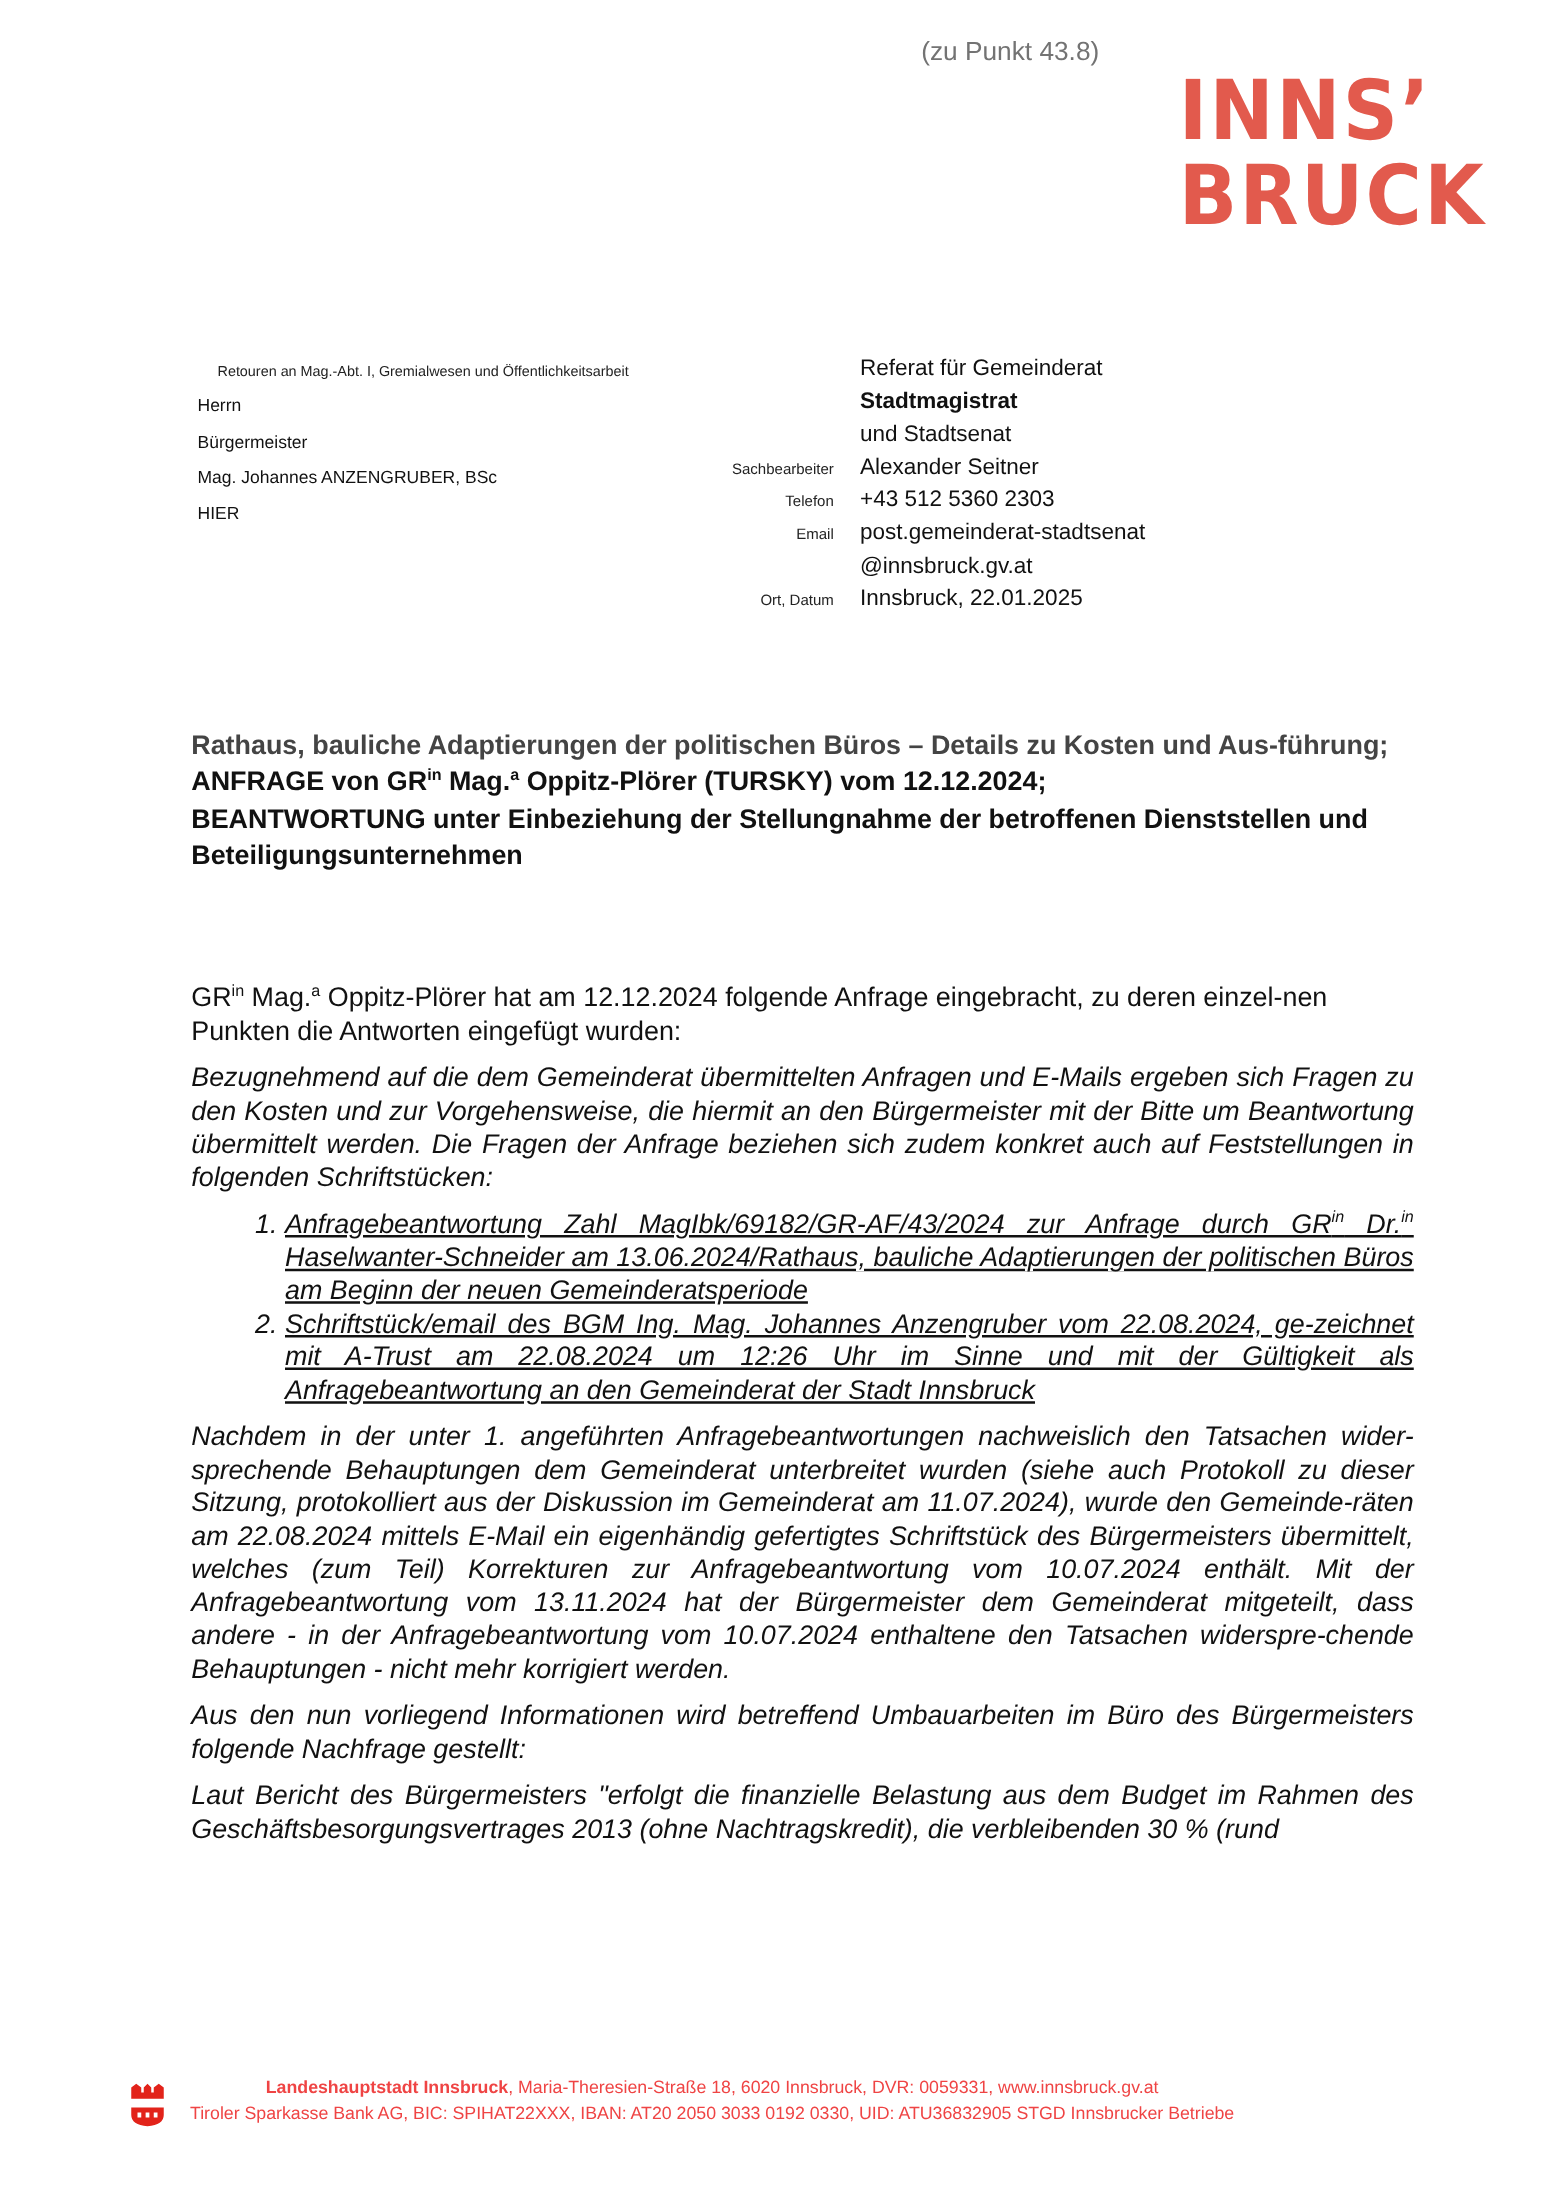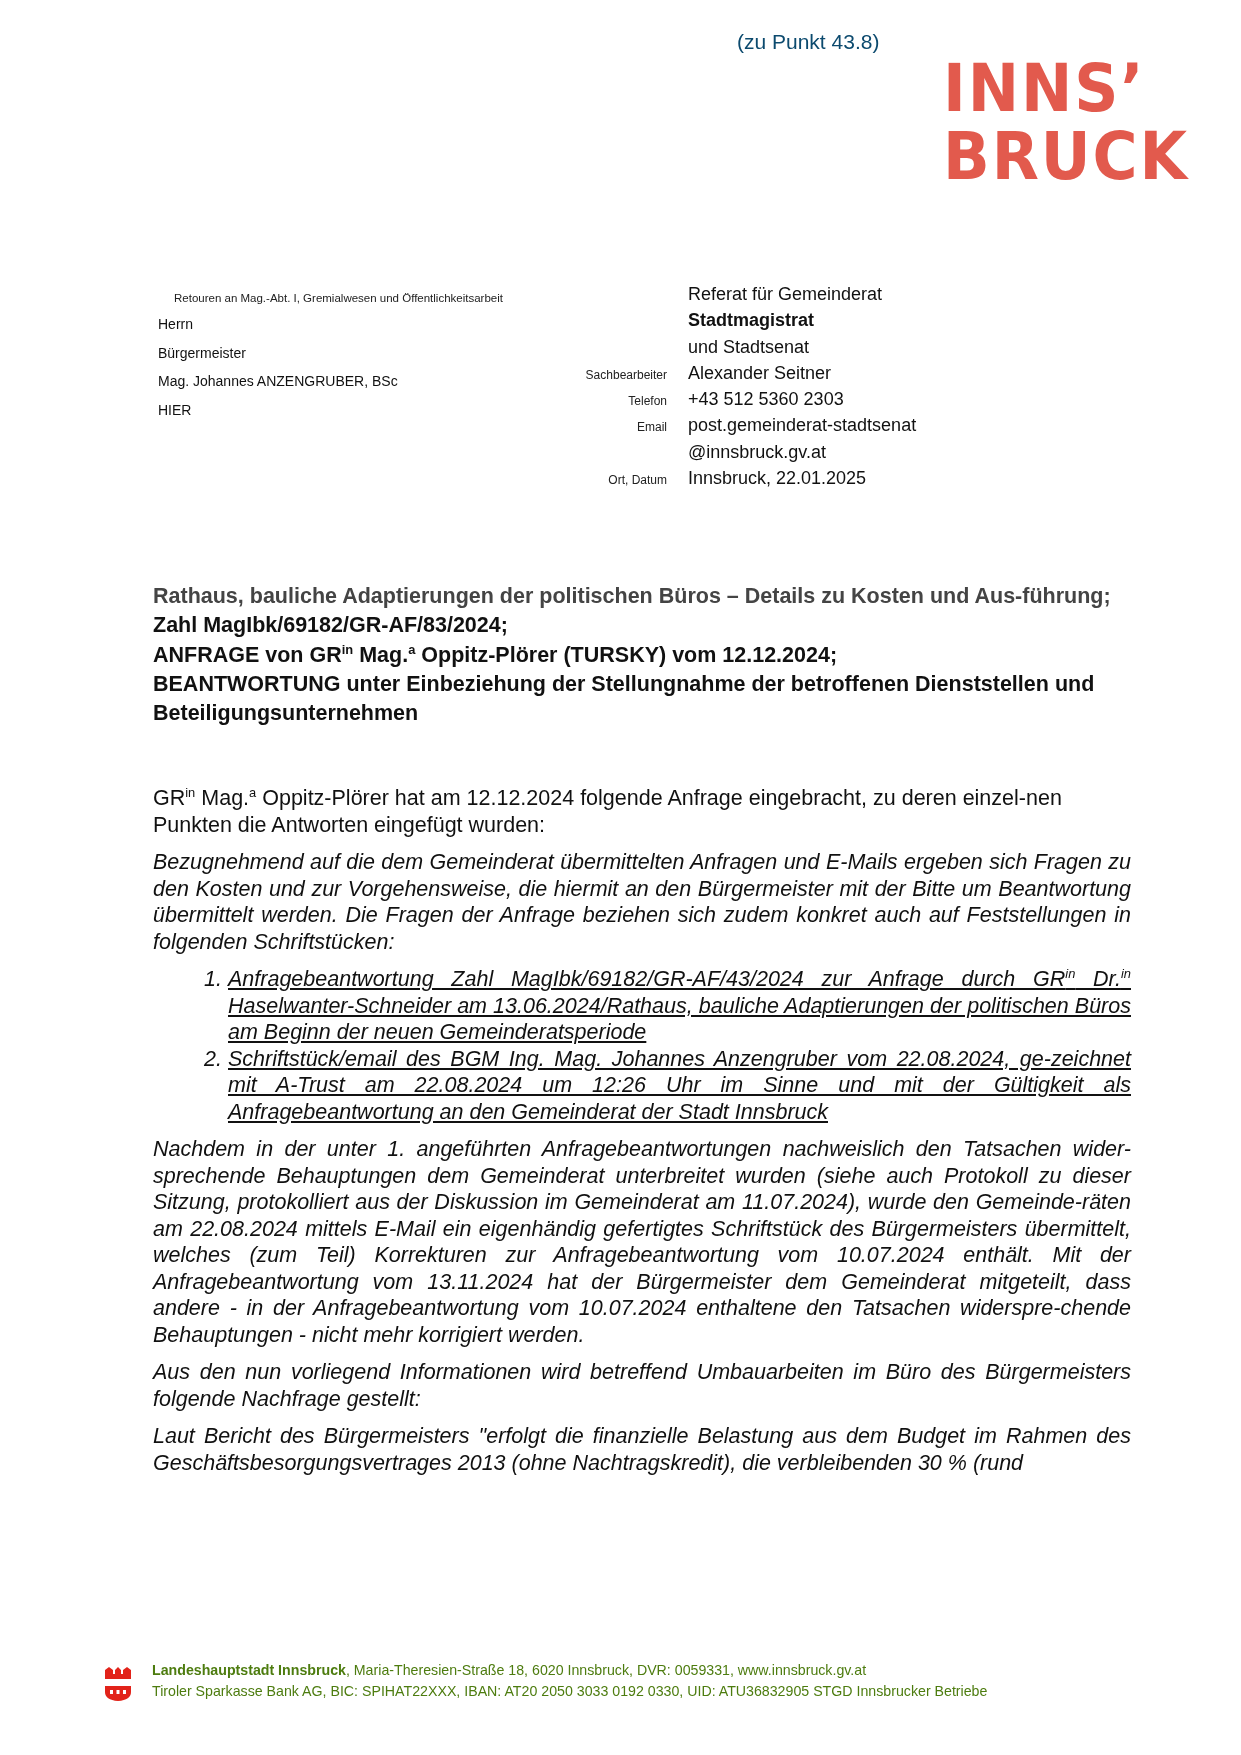--- a/index.html
+++ b/index.html
@@ -1,21 +1,21 @@
 <!DOCTYPE html>
 <html><head>
 <meta charset="utf-8">
 <style>
   html, body { margin:0; padding:0; background:#ffffff; }
   body { width:1241px; height:1755px; position:relative; overflow:hidden;
          font-family:"Liberation Sans", sans-serif; color:#111; }
   .abs { position:absolute; }
 
   
-  .punkt { left:737px; top:30px; font-size:21px; color:#0c4a6e; }
+  .punkt { left:737px; top:30px; font-size:21px; color:#737373; }
 
   
   .logo { left:943px; top:55px; width:242px; color:#e25a4d;
           font-family:"DejaVu Sans", sans-serif; font-weight:bold;
           font-size:66px; line-height:68px; letter-spacing:2px;
           transform:scaleX(0.93); transform-origin:left top; }
   .logo div { white-space:nowrap; }
 
   
   .retour { left:158px; top:292px; font-size:11.5px; color:#222;margin-left:16px; }
@@ -40,21 +40,21 @@
   .body p { margin:0 0 11px 0; }
   .greet { margin-bottom:14px !important; }
   .it { font-style:italic; text-align:justify; }
   ol { margin:0 0 11px 0; padding-left:75px;text-decoration:underline; }
   ol li { font-style:italic; text-align:justify; padding-left:0; margin-bottom:0; }
   ol li::marker { font-style:italic; }
 
   
   .footer { left:104px; top:1660px; display:flex; align-items:flex-start; }
   .flogo { width:28px; height:36px; margin-top:6px; margin-right:20px; }
-  .ftext { font-size:14.2px; line-height:21px; color:#4d7c0f; }
+  .ftext { font-size:14.2px; line-height:21px; color:#ef4444;text-align:center; }
   .ftext b { font-weight:bold; }
 </style>
 </head>
 <body>
 
 <div class="abs punkt">(zu Punkt 43.8)</div>
 
 <div class="abs logo">
   <div>INNS’</div>
   <div>BRUCK</div>
@@ -98,21 +98,20 @@
     <span class="sval">@innsbruck.gv.at</span>
   </div>
   <div class="srow">
     <span class="slabel">Ort, Datum</span>
     <span class="sval">Innsbruck, 22.01.2025</span>
   </div>
 </div>
 
 <div class="abs subject">
   <div class="line1">Rathaus, bauliche Adaptierungen der politischen Büros – Details zu Kosten und Aus-führung;</div>
-  <div>Zahl MagIbk/69182/GR-AF/83/2024;</div>
   <div><span>ANFRAGE von GR</span><sup>in</sup><span> Mag.</span><sup>a</sup><span> Oppitz-Plörer (TURSKY) vom 12.12.2024;</span></div>
   <div>BEANTWORTUNG unter Einbeziehung der Stellungnahme der betroffenen Dienststellen und Beteiligungsunternehmen</div>
 </div>
 
 <div class="abs body">
   <p><span>GR</span><sup>in</sup><span> Mag.</span><sup>a</sup><span> Oppitz-Plörer hat am 12.12.2024 folgende Anfrage eingebracht, zu deren einzel-nen Punkten die Antworten eingefügt wurden:</span></p>
   <p class="it">Bezugnehmend auf die dem Gemeinderat übermittelten Anfragen und E-Mails ergeben sich Fragen zu den Kosten und zur Vorgehensweise, die hiermit an den Bürgermeister mit der Bitte um Beantwortung übermittelt werden. Die Fragen der Anfrage beziehen sich zudem konkret auch auf Feststellungen in folgenden Schriftstücken:</p>
   <ol>
     <li><span>Anfragebeantwortung Zahl MagIbk/69182/GR-AF/43/2024 zur Anfrage durch GR</span><sup>in</sup><span> Dr.</span><sup>in</sup><span> Haselwanter-Schneider am 13.06.2024/Rathaus, bauliche Adaptierungen der politischen Büros am Beginn der neuen Gemeinderatsperiode</span></li>
     <li>Schriftstück/email des BGM Ing. Mag. Johannes Anzengruber vom 22.08.2024, ge-zeichnet mit A-Trust am 22.08.2024 um 12:26 Uhr im Sinne und mit der Gültigkeit als Anfragebeantwortung an den Gemeinderat der Stadt Innsbruck</li>

